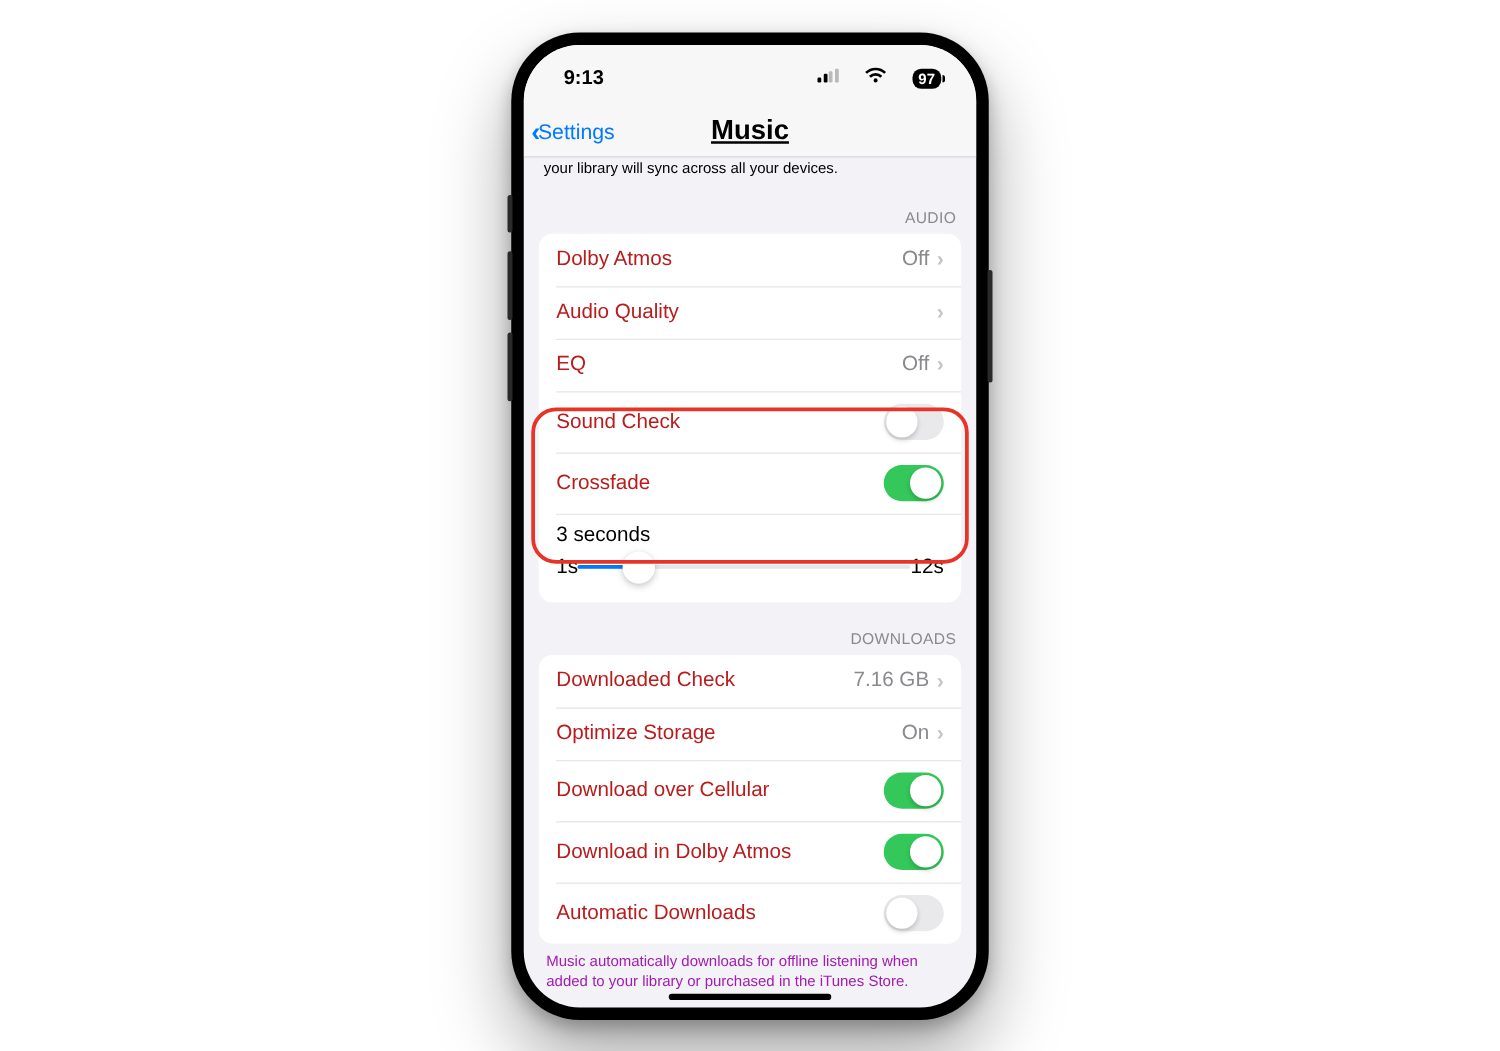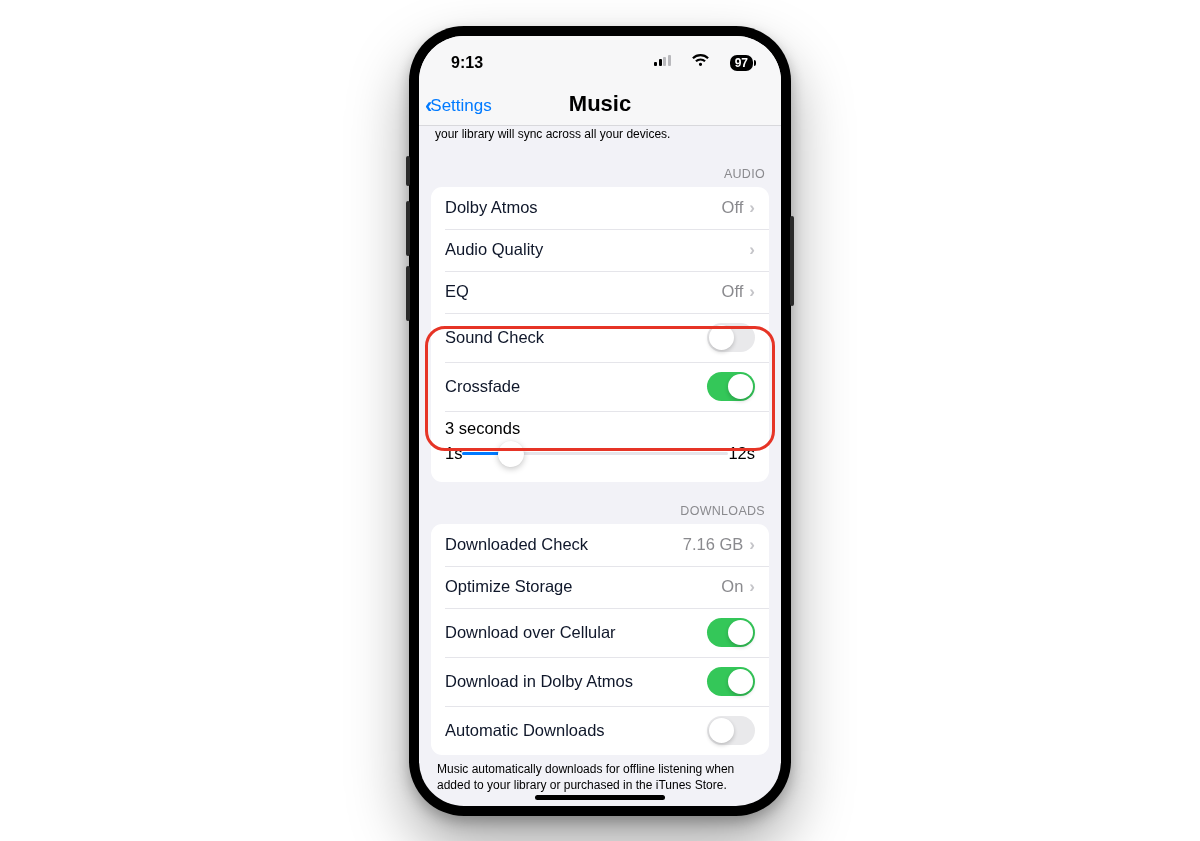--- a/index.html
+++ b/index.html
@@ -21,20 +21,21 @@
     position: relative;
     box-shadow: 0 30px 60px rgba(0,0,0,0.35), 0 6px 14px rgba(0,0,0,0.25);
   }
   .phone-screen {
     width: 100%;
     height: 100%;
     background: #f2f2f7;
     border-radius: 45px;
     overflow: hidden;
     position: relative;
+    text-decoration: underline;
   }
   .side-btn {
     position: absolute;
     background: #2a2a2a;
     border-radius: 2px;
   }
   .side-btn.sb1 { left: -3px; top: 130px; width: 4px; height: 30px; }
   .side-btn.sb2 { left: -3px; top: 175px; width: 4px; height: 55px; }
   .side-btn.sb3 { left: -3px; top: 240px; width: 4px; height: 55px; }
   .side-btn.sbr { right: -3px; top: 190px; width: 4px; height: 90px; }
@@ -124,21 +125,21 @@
     overflow:hidden;
   }
   .row {
     display:flex; align-items:center; padding: 10px 14px 10px 14px;
     min-height:42px; position:relative; font-size:16.5px;
   }
   .row + .row::before {
     content:''; position:absolute; top:0; left:14px; right:0; height:1px;
     background:#e5e5ea;
   }
-  .row .label { flex:1; color:#0f172a; }
+  .row .label { flex:1; color:#b91c1c; }
   .row .value { color:#8a8a8e; margin-right:6px; }
   .chevron { color:#c5c5c9; font-size:17px; font-weight:600;}
   
   .toggle {
     width:48px; height:29px; border-radius:15px; position:relative;
     background:#e9e9eb; transition:background .15s;
   }
   .toggle.on { background:#34c759; }
   .toggle .knob {
     position:absolute; top:2px; left:2px; width:25px; height:25px;
@@ -159,21 +160,21 @@
   .slider-track-wrap { flex:1; position:relative; height:24px; display:flex; align-items:center;}
   .track-bg { position:absolute; left:0; right:0; height:3.5px; background:#e5e5ea; border-radius:2px;}
   .track-fill { position:absolute; left:0; height:3.5px; background:#007aff; border-radius:2px;}
   .slider-knob {
     position:absolute; width:26px; height:26px; background:#fff; border-radius:50%;
     box-shadow:0 2px 6px rgba(0,0,0,0.22), 0 0 1px rgba(0,0,0,0.1);
     top:50%; transform:translate(-50%,-50%);
   }
 
   .footer-note {
-    color:#000000; font-size:12px; padding:6px 18px 0; line-height:1.35;
+    color:#a21caf; font-size:12px; padding:6px 18px 0; line-height:1.35;
   }
 
   
   .hl {
     position:absolute; border:3px solid #e63426; border-radius:20px;
     pointer-events:none; z-index:20;
   }
 
   .home-indicator {
     position:absolute; bottom:6px; left:50%; transform:translateX(-50%);

